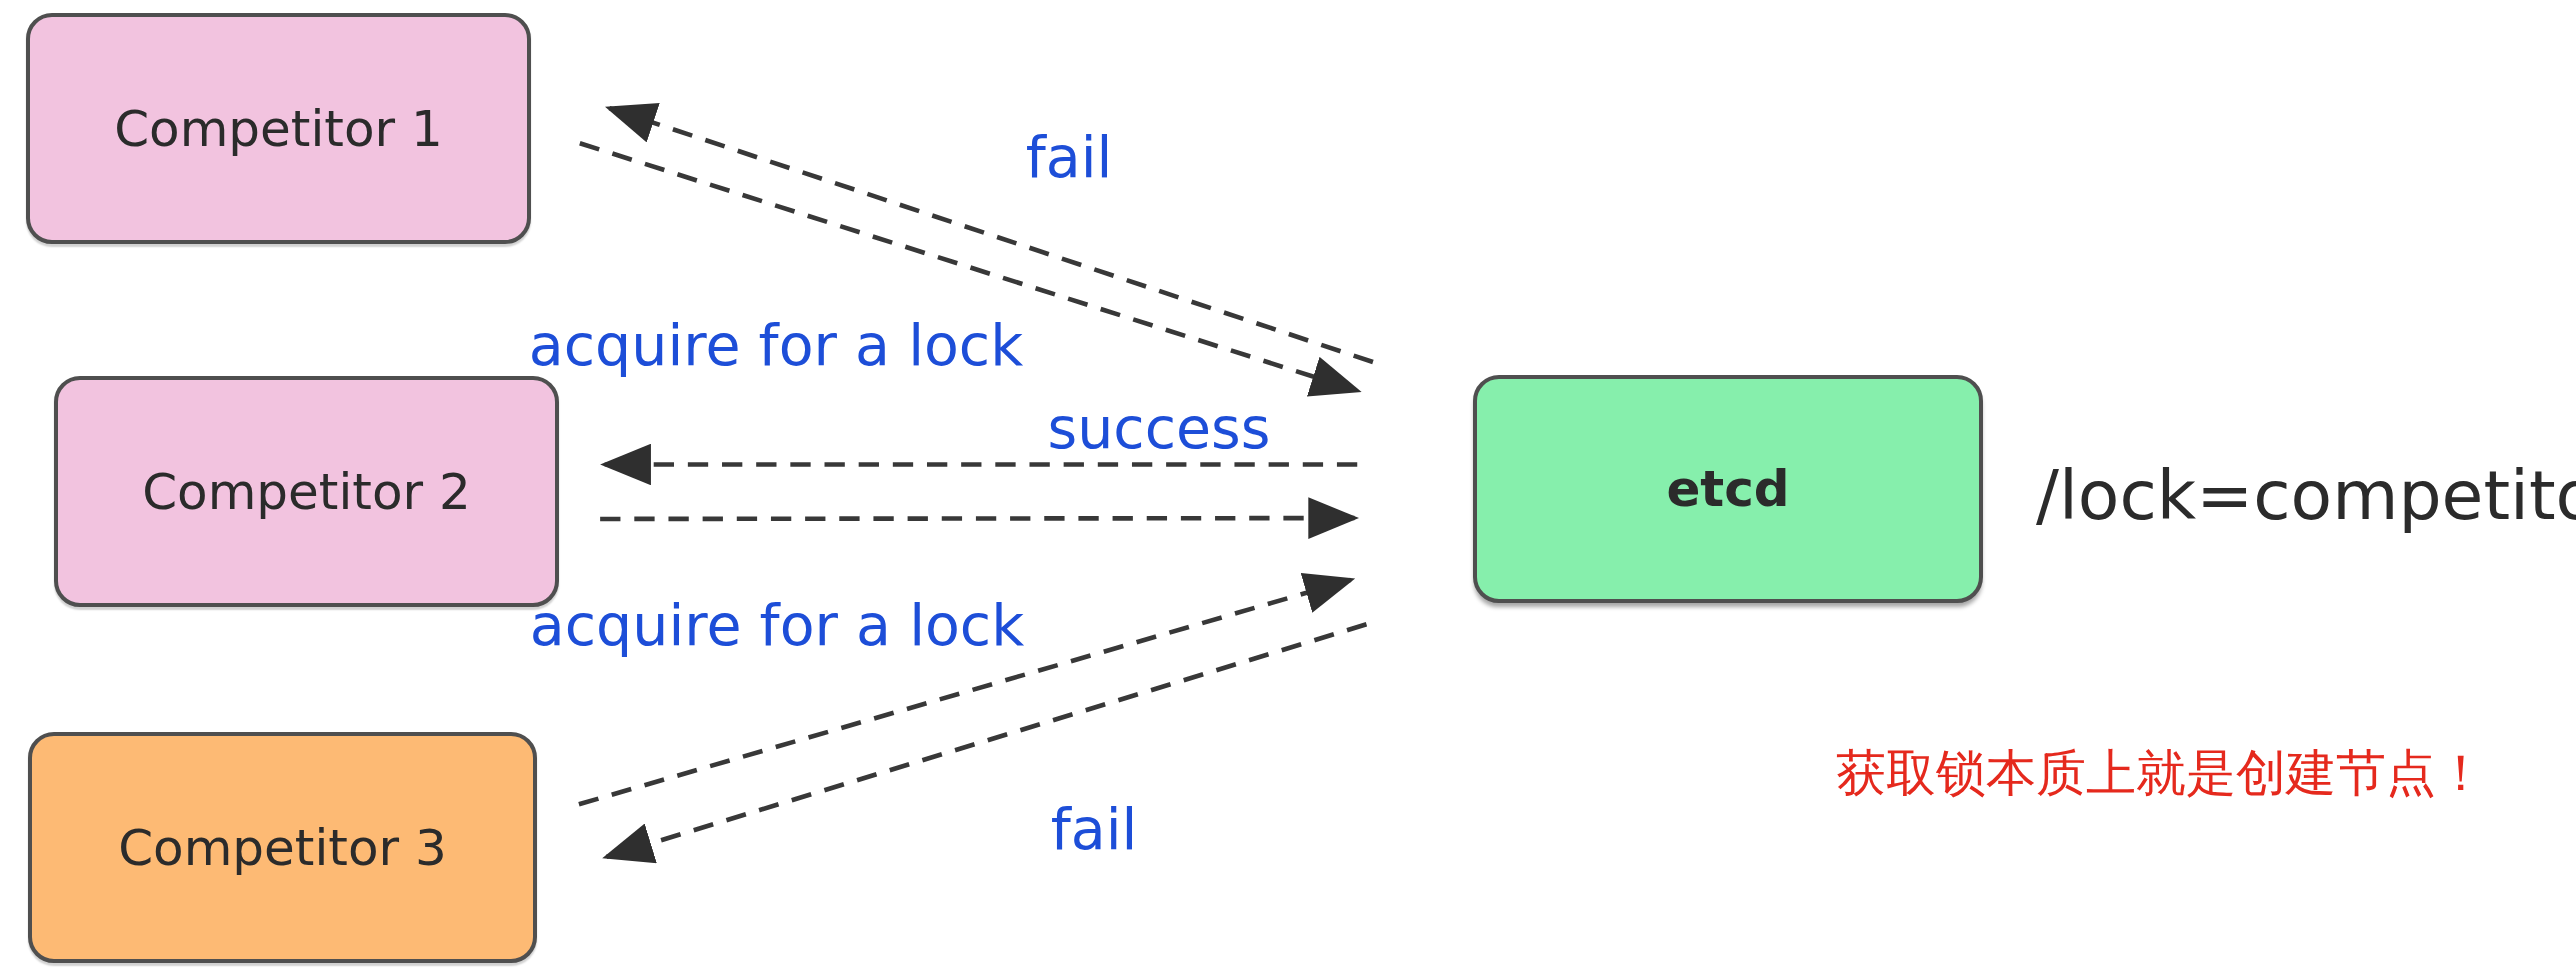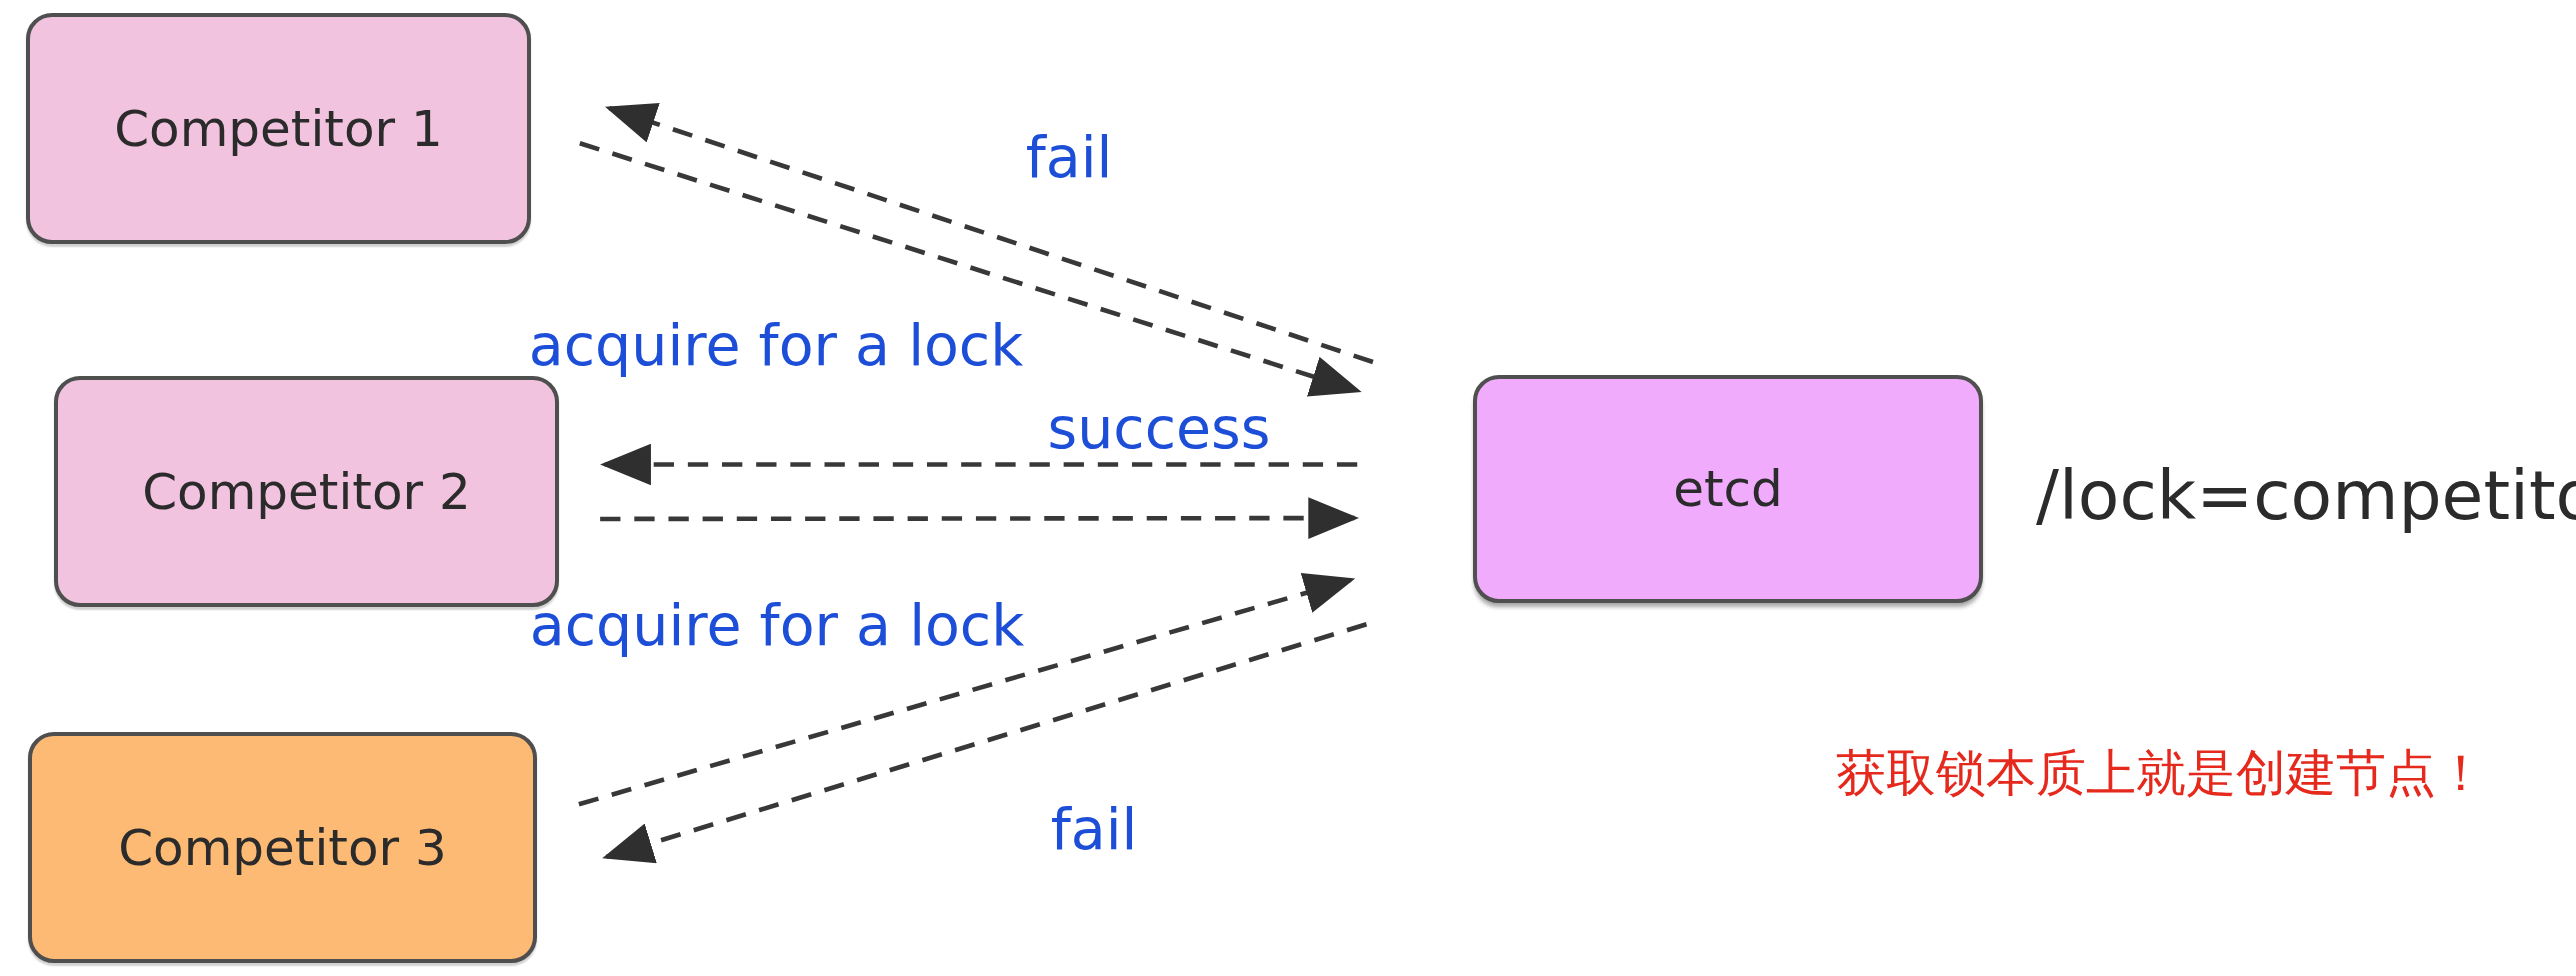--- a/index.html
+++ b/index.html
@@ -86,21 +86,21 @@
   </div>
 
   <div class="node pink" id="node-competitor2" style="background: rgb(242, 195, 223);">
     <span>Competitor 2</span>
   </div>
 
   <div class="node pink" id="node-competitor3" style="background: #fdba74;">
     <span>Competitor 3</span>
   </div>
 
-  <div class="node tan" id="node-etcd" style="background: #f0abfc;">
+  <div class="node tan" id="node-etcd" style="background: #86efac; font-weight: bold;">
     <span>etcd</span>
   </div>
 
   <div class="edge-label" id="label-fail-top">fail</div>
 
   <div class="edge-label" id="label-acquire-upper">acquire for a lock</div>
 
   <div class="edge-label" id="label-success">success</div>
 
   <div class="edge-label" id="label-acquire-lower">acquire for a lock</div>

